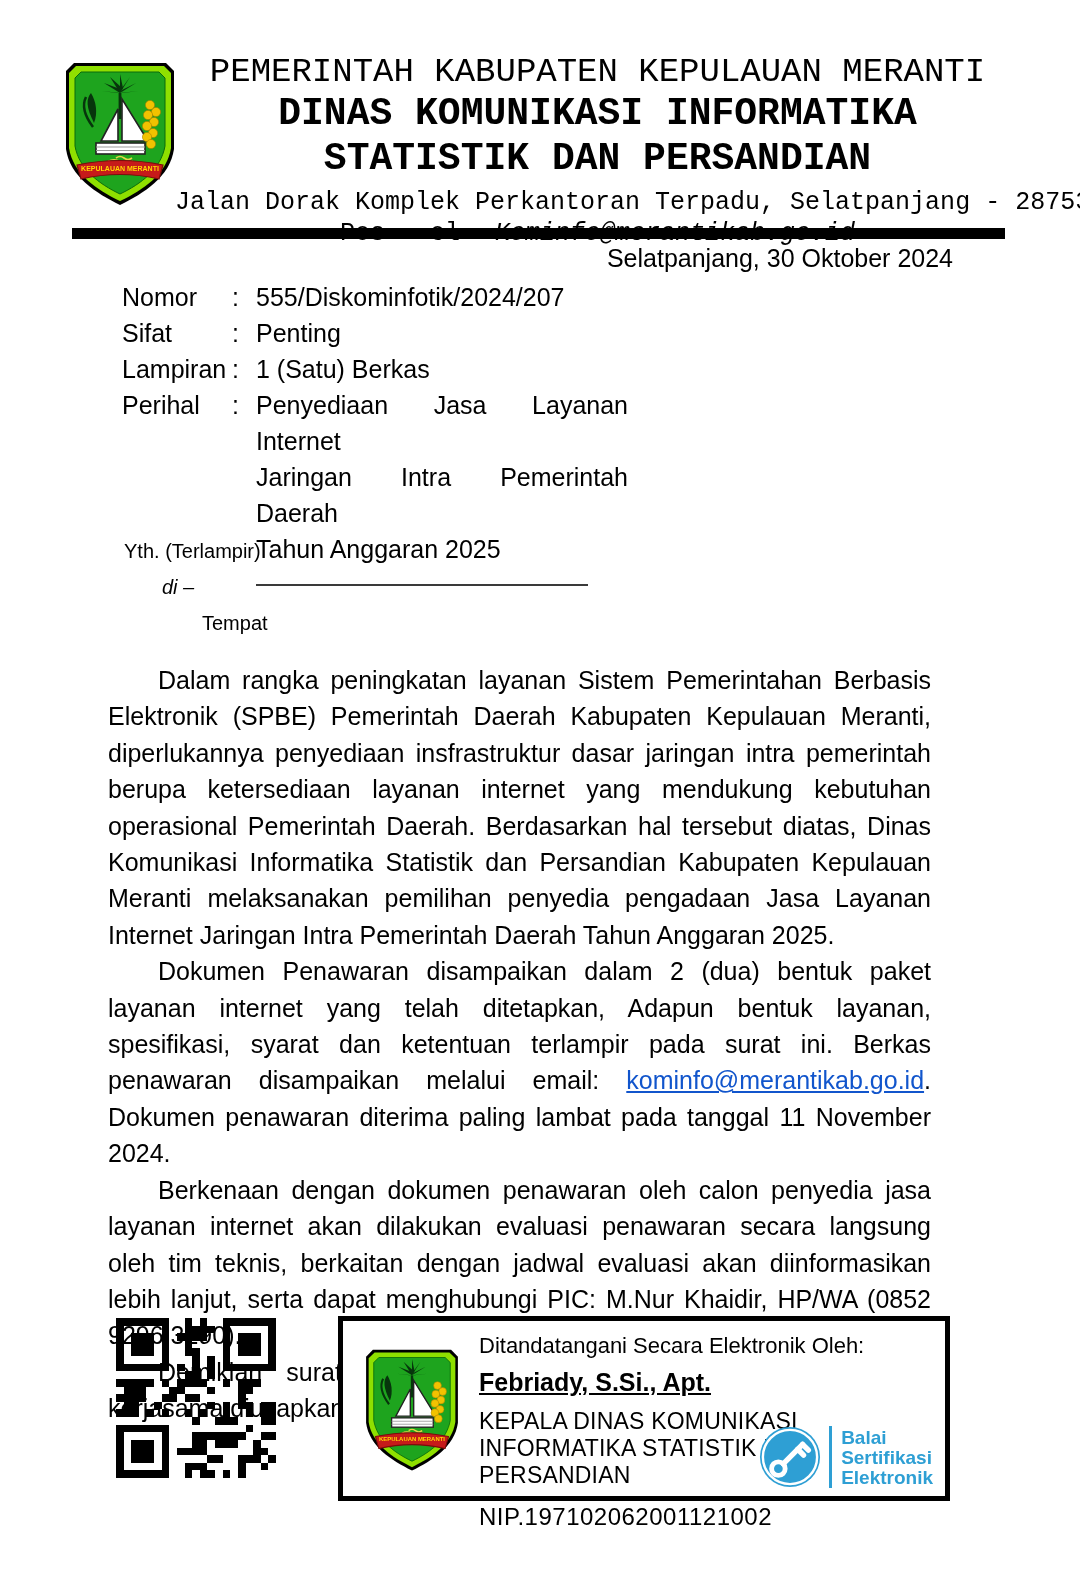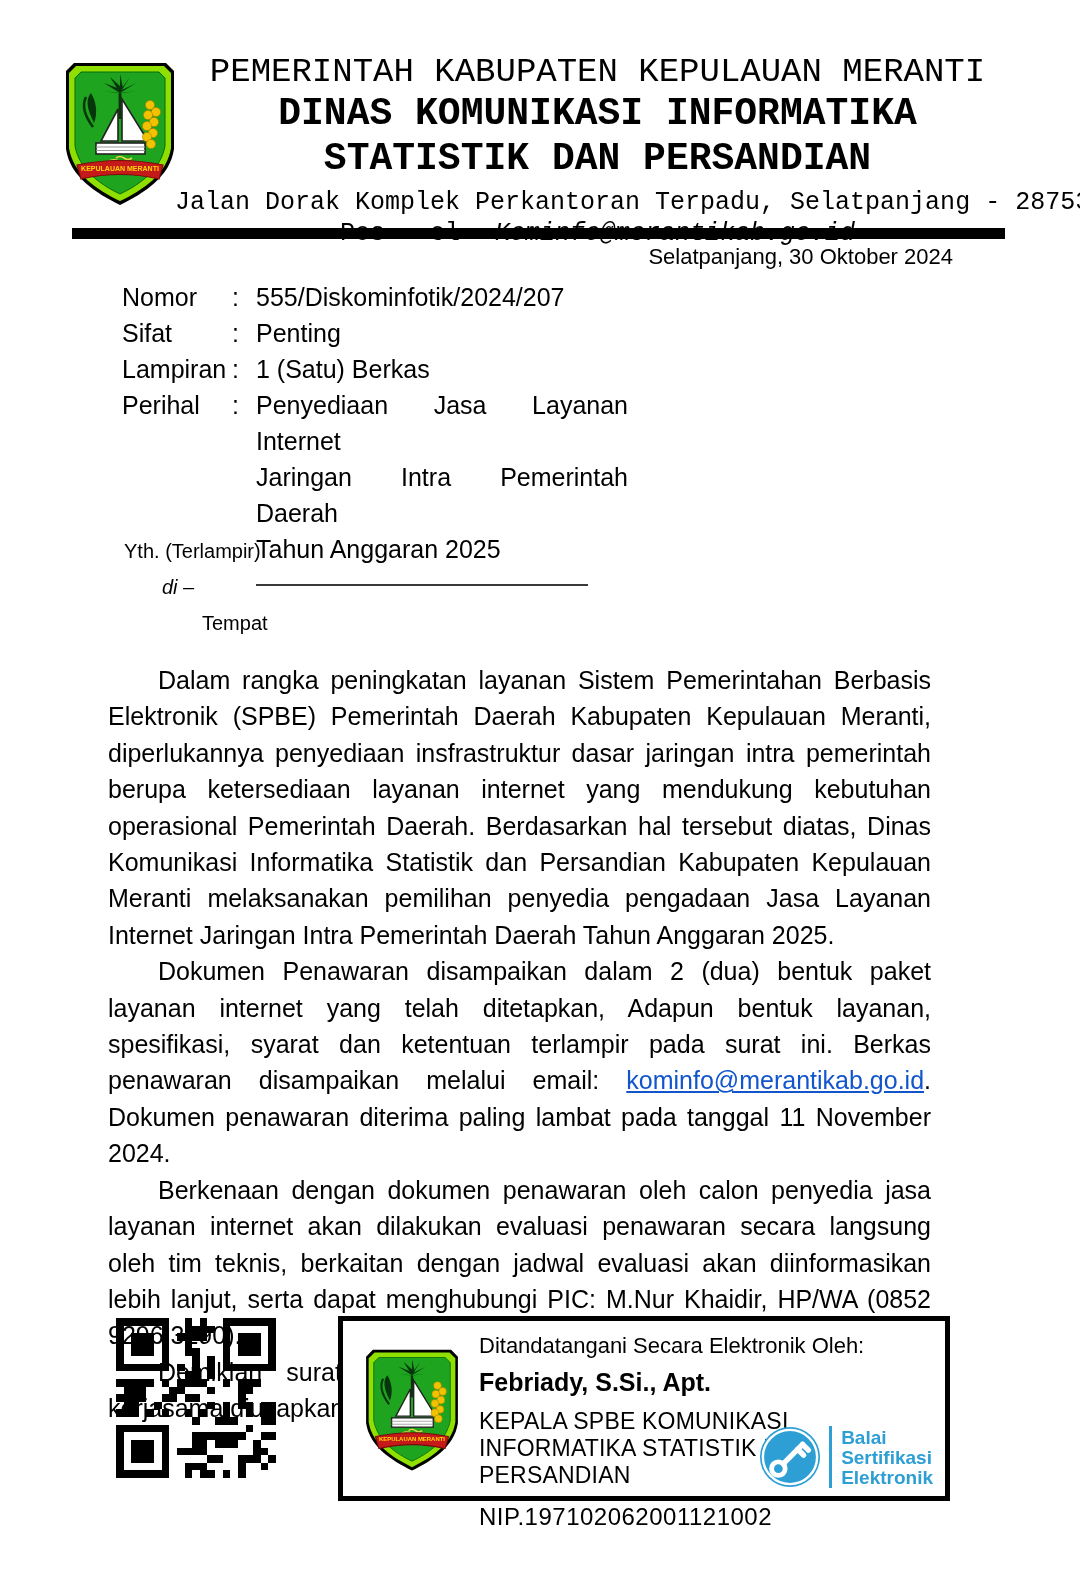--- a/index.html
+++ b/index.html
@@ -12,21 +12,21 @@
   .emblem-header{position:absolute;left:60px;top:56px;width:120px;height:152px;}
   .header-text{position:absolute;left:175px;top:52px;width:845px;text-align:center;line-height:1.18;font-family:Liberation Mono, monospace;}
   .h-line1{font-size:34px;font-weight:400;white-space:nowrap;}
   .h-line2,.h-line3{font-size:38px;font-weight:700;white-space:nowrap;}
   .h-addr{font-size:25px;margin-top:6px;white-space:nowrap;}
   .h-mail{font-size:25px;margin-top:2px;white-space:nowrap;}
   .h-mail .mail-value{font-style:italic;margin-left:20px;}
   .rule{position:absolute;left:72px;top:228px;width:933px;height:11px;background:#000;}
 
   
-  .dateline{position:absolute;left:0;top:244px;width:953px;text-align:right;font-size:22px;}
+  .dateline{position:absolute;left:0;top:244px;width:953px;text-align:right;font-size:25px;}
   .meta{position:absolute;left:122px;top:279px;font-size:25px;}
   .meta-row{display:grid;grid-template-columns:110px 24px 400px;line-height:36px;}
   .perihal-lines{width:372px;}
   .perihal-lines .jline{text-align:justify;text-align-last:justify;line-height:36px;}
   .perihal-lines .lline{text-align:left;line-height:36px;}
   .perihal-underline{margin:17px 0 0 134px;width:332px;border-top:2px solid #3a3a3a;height:0;}
 
   .recipient{position:absolute;left:124px;top:533px;font-size:20px;line-height:36px;}
   .recipient .r2{padding-left:38px;font-style:italic;}
   .recipient .r3{padding-left:78px;}
@@ -35,21 +35,21 @@
   .body-text{position:absolute;left:108px;top:662px;width:823px;font-size:25px;line-height:36.4px;text-align:justify;}
   .body-text p{margin:0;text-indent:50px;}
   .email-link{color:#1155CC;text-decoration:underline;}
 
   
   .qr{position:absolute;left:116px;top:1318px;width:160px;height:160px;}
   .sigbox{position:absolute;left:338px;top:1316px;width:602px;height:175px;border:5px solid #000;background:#fff;}
   .sig-emblem{position:absolute;left:18px;top:11px;width:102px;height:153px;}
   .sig-text{position:absolute;left:136px;top:12px;width:452px;}
   .sig-signed{font-size:22px;}
-  .sig-name{font-size:25px;font-weight:700;margin-top:9px;}
+  .sig-name{font-size:25px;font-weight:700;margin-top:9px;text-decoration:underline;}
   .sig-title{font-size:23px;line-height:27px;margin-top:11px;letter-spacing:0.2px;}
   .sig-nip{font-size:24px;margin-top:14px;letter-spacing:0.5px;}
   .bse{position:absolute;right:12px;bottom:8px;display:flex;align-items:flex-end;}
   .bse-circle{width:62px;height:62px;}
   .bse-divider{width:3px;height:62px;background:#2E9FD4;margin:0 9px 0 8px;}
   .bse-label{font-size:19px;line-height:20px;font-weight:700;color:#2E9FD4;}
 </style>
 </head>
 <body>
 
@@ -390,21 +390,21 @@
   <div class="sigbox">
     <div class="sig-emblem">
       <svg viewBox="0 0 120 150" width="102" height="153">
           <use href="#emblem"></use>
         </svg>
     </div>
     <div class="sig-text">
       <div class="sig-signed">Ditandatangani Secara Elektronik Oleh:</div>
       <div class="sig-name">Febriady, S.Si., Apt.</div>
       <div class="sig-title">
-        <div>KEPALA SPBE KOMUNIKASI</div>
+        <div>KEPALA DINAS KOMUNIKASI</div>
         <div>INFORMATIKA STATISTIK DAN PERSANDIAN</div>
       </div>
       <div class="sig-nip">NIP.197102062001121002</div>
     </div>
     <div class="bse">
       <svg class="bse-circle" viewBox="0 0 64 64">
           <use href="#bse-key"></use>
         </svg>
       <div class="bse-divider"></div>
       <div class="bse-label">

